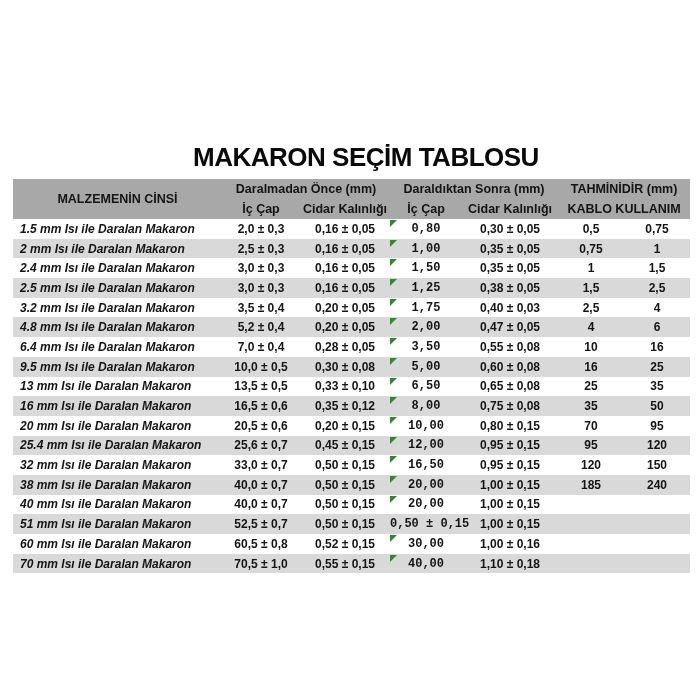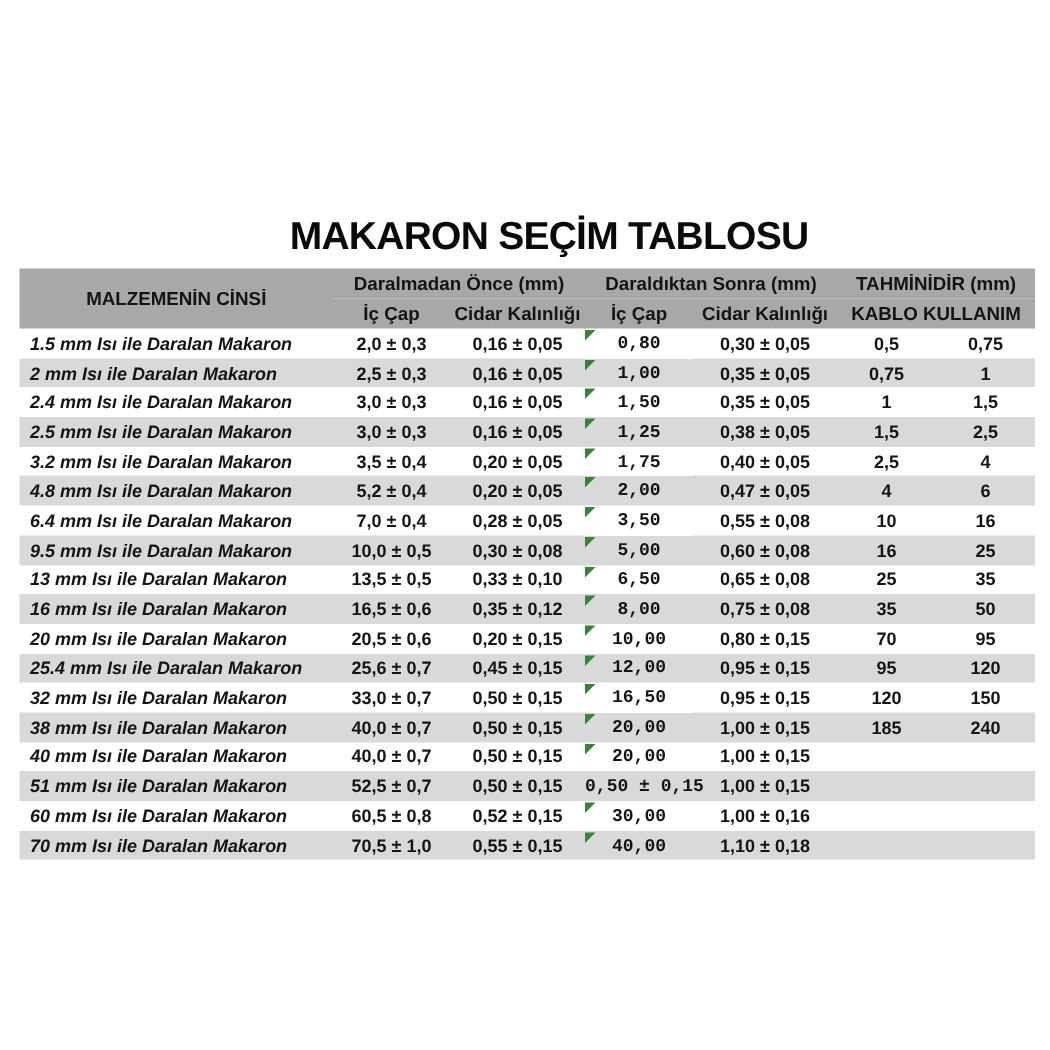--- a/index.html
+++ b/index.html
@@ -102,21 +102,21 @@
     <td class="c-flag">1,25<span class="flag"></span></td>
     <td>0,38 ± 0,05</td>
     <td>1,5</td>
     <td>2,5</td>
   </tr>
         <tr>
     <td class="c-mat">3.2 mm Isı ile Daralan Makaron</td>
     <td>3,5 ± 0,4</td>
     <td>0,20 ± 0,05</td>
     <td class="c-flag">1,75<span class="flag"></span></td>
-    <td>0,40 ± 0,05</td>
+    <td>0,40 ± 0,03</td>
     <td>2,5</td>
     <td>4</td>
   </tr>
         <tr>
     <td class="c-mat">4.8 mm Isı ile Daralan Makaron</td>
     <td>5,2 ± 0,4</td>
     <td>0,20 ± 0,05</td>
     <td class="c-flag">2,00<span class="flag"></span></td>
     <td>0,47 ± 0,05</td>
     <td>4</td>

